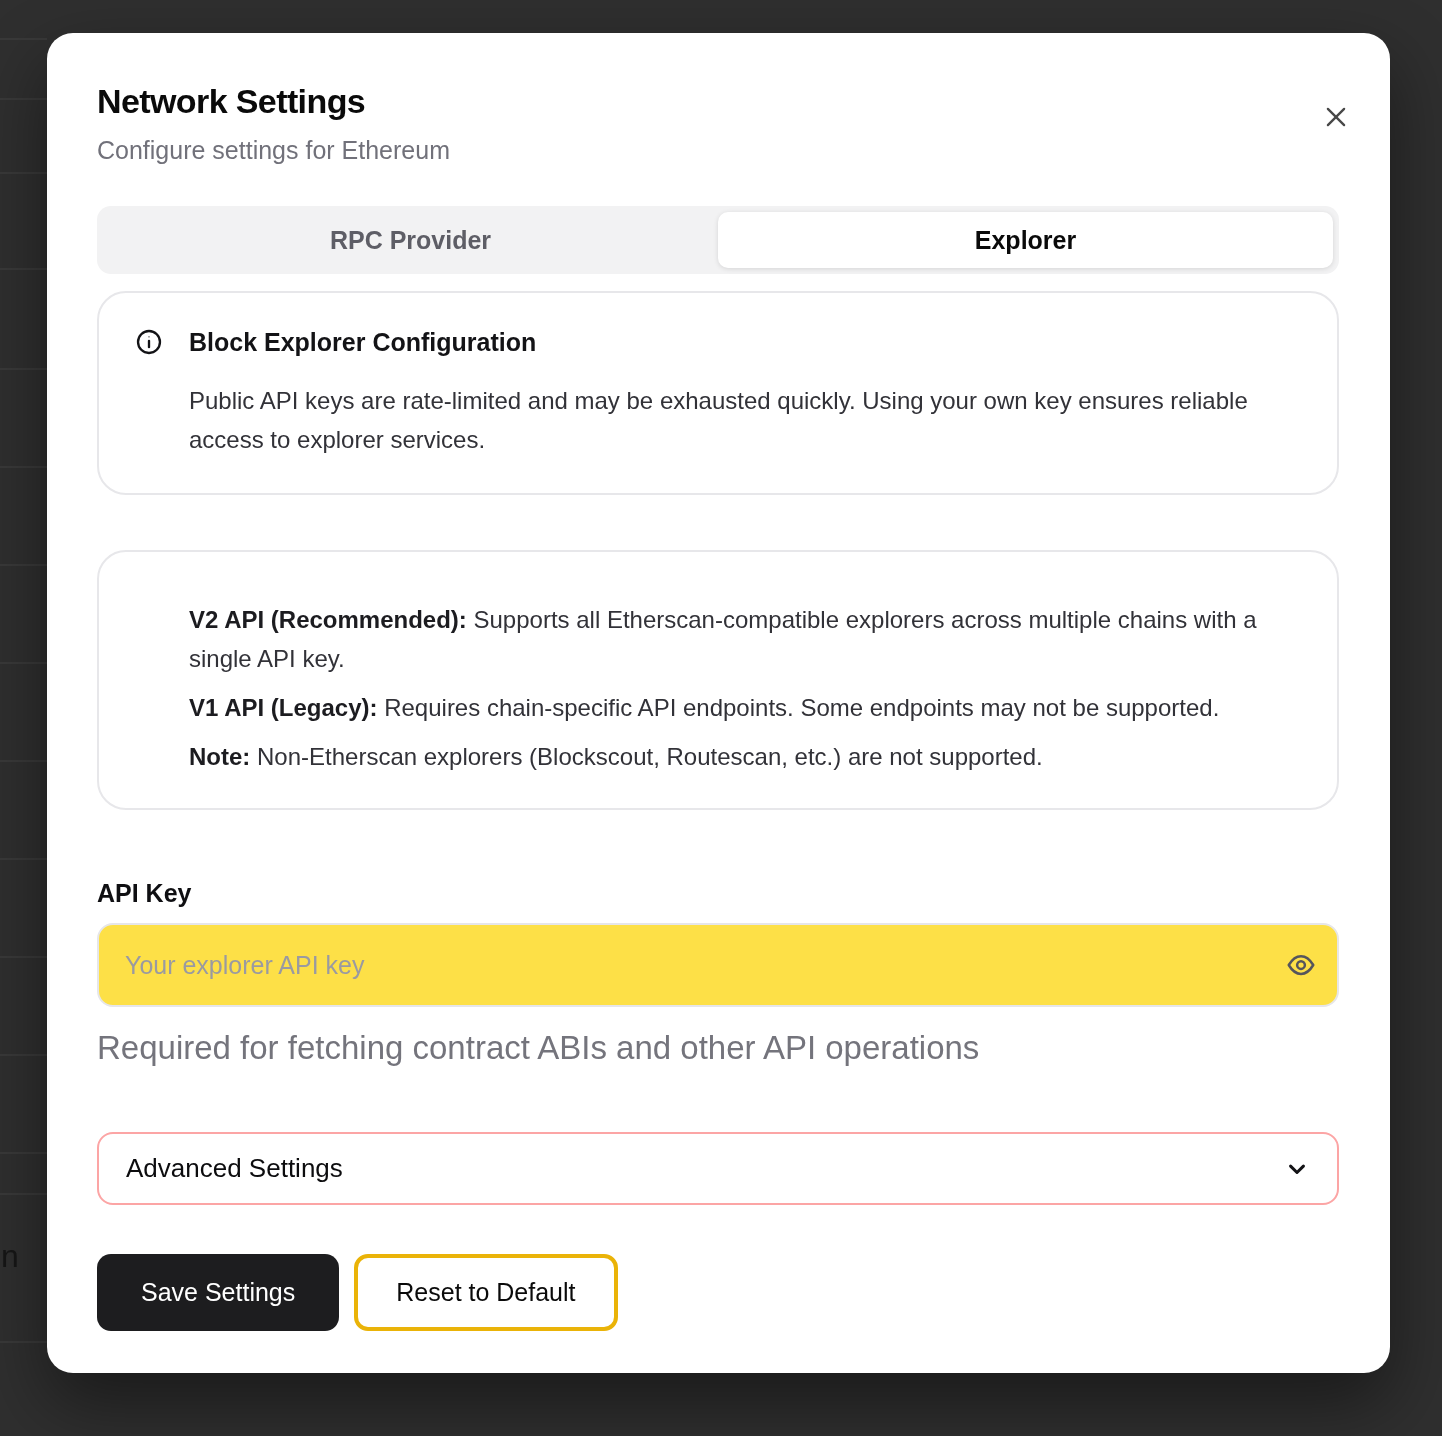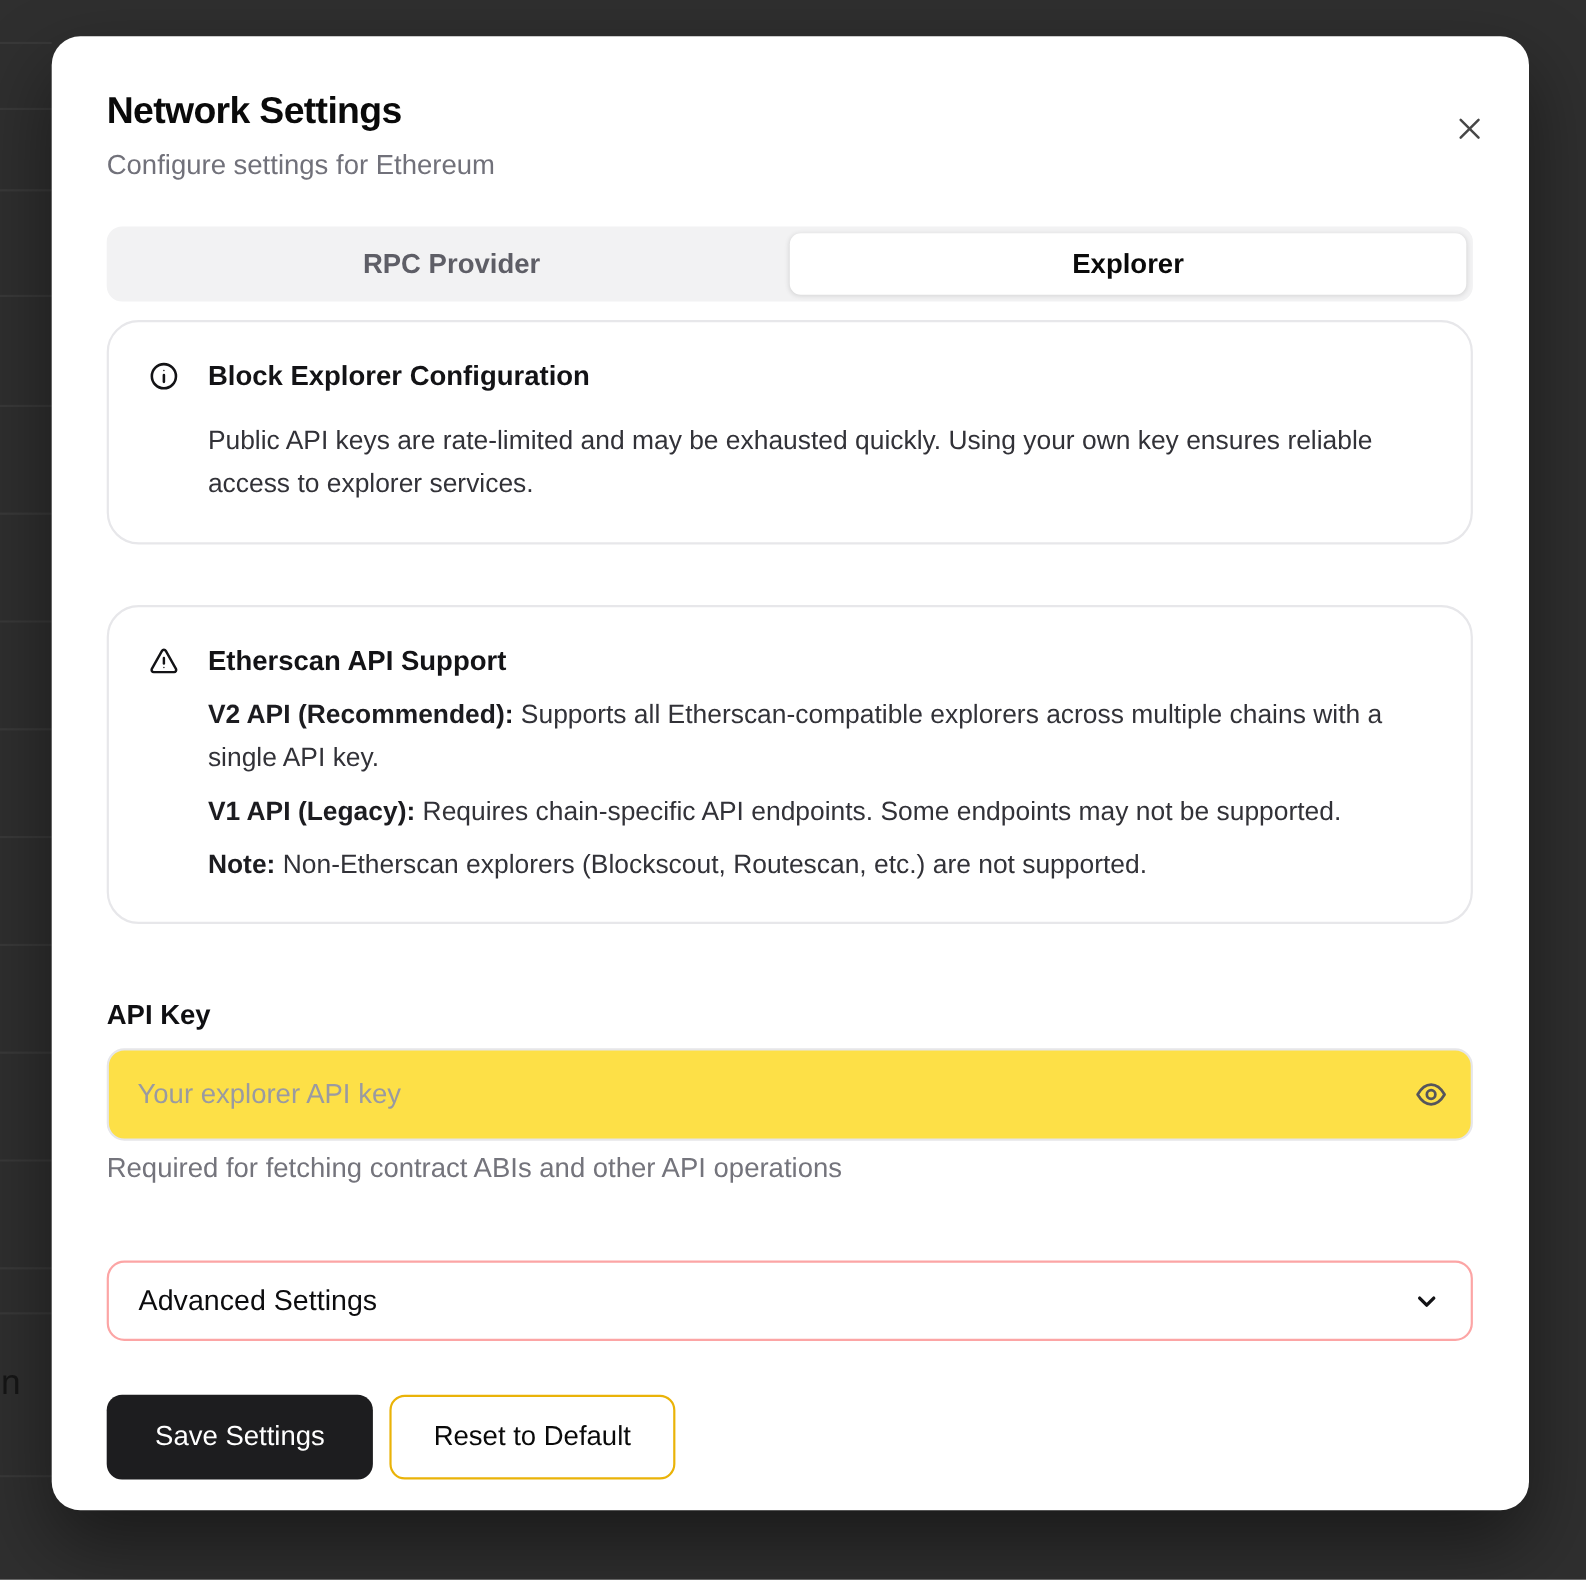--- a/index.html
+++ b/index.html
@@ -85,21 +85,21 @@
     width: 100%; height: 84px; border: 2px solid #e6e6e9; border-radius: 16px;
     padding: 0 70px 0 26px; font-family: inherit; font-size: 25px; color: #18181b;
     outline: none; background: #fde047;
   }
   .text-input::placeholder { color: #9a9aa1; }
   .eye-btn {
     position: absolute; right: 16px; top: 50%; transform: translateY(-50%);
     width: 44px; height: 44px; border: none; background: transparent; cursor: pointer;
     color: #55555c; display: flex; align-items: center; justify-content: center;
   }
-  .helper-text { margin-top: 10px; font-size: 25px; color: #74747c; line-height: 30px; }
+  .helper-text { margin-top: 26px; font-size: 33px; color: #74747c; line-height: 30px; }
 
   
   .advanced-toggle {
     margin-top: 69px; width: 100%; height: 73px;
     border: 2px solid #fca5a5; border-radius: 16px; background: #fff;
     display: flex; align-items: center; justify-content: space-between;
     padding: 0 26px 0 27px; cursor: pointer; font-family: inherit;
   }
   .advanced-label { font-size: 26px; font-weight: 500; color: #0c0c0e; }
   .chevron { width: 28px; height: 28px; color: #131316; }
@@ -108,21 +108,21 @@
   .btn-row { margin-top: 49px; display: flex; gap: 15px; }
   .btn {
     height: 77px; border-radius: 14px; font-family: inherit;
     font-size: 25px; font-weight: 500; cursor: pointer;
     display: flex; align-items: center; justify-content: center;
   }
   .btn-primary {
     background: #1d1d1f; color: #ffffff; border: none; padding: 0 44px;
   }
   .btn-secondary {
-    background: #ffffff; color: #0a0a0a; border: 2px solid #eab308; padding: 0 38px;
+    background: #ffffff; color: #0a0a0a; border: 4px solid #eab308; padding: 0 38px;
   }
 </style>
 </head>
 <body>
 
 <div class="backdrop">
   <div class="bg-strip">
     <div class="bg-line" style="top:38px"></div>
     <div class="bg-line" style="top:98px"></div>
     <div class="bg-line" style="top:172px"></div>
@@ -167,28 +167,20 @@
         <circle cx="12" cy="7.6" r="0.6" fill="currentColor" stroke="none"></circle>
       </svg>
       <h3 class="card-title">Block Explorer Configuration</h3>
     </div>
     <div class="card-body">
       <p class="card-text">Public API keys are rate-limited and may be exhausted quickly. Using your own key ensures reliable access to explorer services.</p>
     </div>
   </div>
 
   <div class="card card-warning">
-    <div class="card-header">
-      <svg class="card-icon" viewBox="0 0 24 24" fill="none" stroke="currentColor" stroke-width="1.9" stroke-linecap="round" stroke-linejoin="round">
-        <path d="M10.5 4.1 L2.6 18.1 a1.7 1.7 0 0 0 1.5 2.5 h15.8 a1.7 1.7 0 0 0 1.5 -2.5 L13.5 4.1 a1.72 1.72 0 0 0 -3 0 Z"></path>
-        <line x1="12" y1="9.6" x2="12" y2="13.8"></line>
-        <circle cx="12" cy="17" r="0.55" fill="currentColor" stroke="none"></circle>
-      </svg>
-      <h3 class="card-title">Etherscan API Support</h3>
-    </div>
     <div class="card-body">
       <p class="card-text first"><b>V2 API (Recommended):</b><span> Supports all Etherscan-compatible explorers across multiple chains with a single API key.</span></p>
       <p class="card-text"><b>V1 API (Legacy):</b><span> Requires chain-specific API endpoints. Some endpoints may not be supported.</span></p>
       <p class="card-text"><b>Note:</b><span> Non-Etherscan explorers (Blockscout, Routescan, etc.) are not supported.</span></p>
     </div>
   </div>
 
   <label class="field-label">API Key</label>
   <div class="input-wrap">
     <input class="text-input" type="text" placeholder="Your explorer API key" style="">

